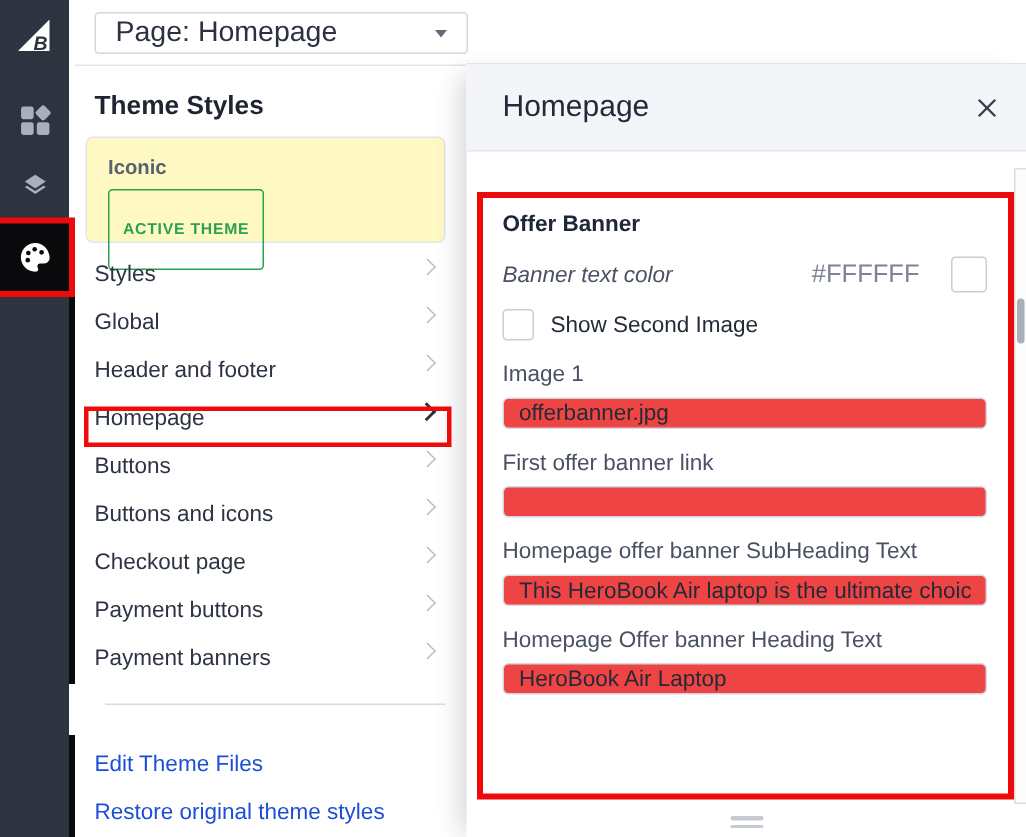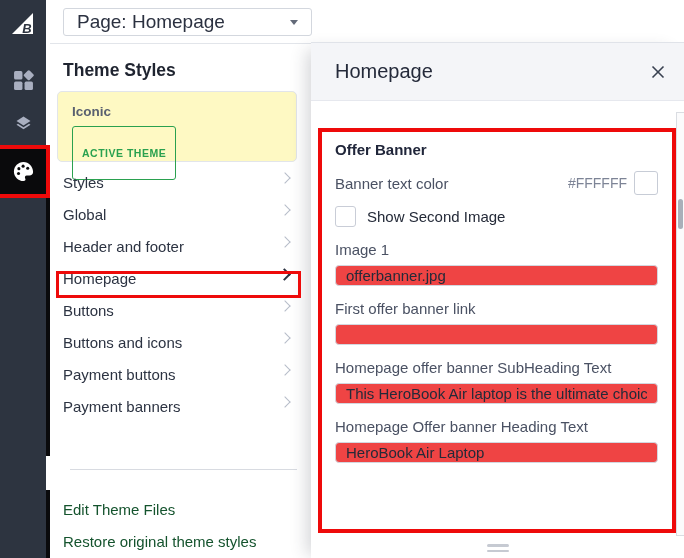--- a/index.html
+++ b/index.html
@@ -32,38 +32,38 @@
   .tp-card-name{position:absolute;left:14px;top:12px;font-size:13.5px;font-weight:700;color:#596070;}
   .badge{position:absolute;left:14px;top:34px;border:1px solid #2aa14f;border-radius:3px;color:#2aa14f;
          font-size:10.5px;font-weight:700;letter-spacing:.5px;padding:20px 9px;}
   .menu{position:absolute;left:13px;top:130px;width:234px;}
   .menu-row{height:32px;display:flex;align-items:flex-start;justify-content:space-between;
             font-size:15px;color:#2c3342;cursor:pointer;}
   .chev{width:7px;height:7px;border-top:1.6px solid #b6bcc8;border-right:1.6px solid #b6bcc8;
         transform:rotate(45deg);margin-right:8px;flex:none;}
   .chev.dark{border-color:#2b3240;border-width:2px;}
   .tp-divider{position:absolute;left:20px;top:425px;width:227px;border-top:1px solid #d8dbe1;}
-  .tp-link{position:absolute;left:13px;font-size:15px;color:#14532d;cursor:pointer;}
+  .tp-link{position:absolute;left:13px;font-size:15px;color:#1d4ed8;cursor:pointer;}
   .tp-link-1{top:457px;}
   .tp-link-2{top:489px;}
   
   .settings{position:absolute;left:311px;top:42px;width:373px;height:516px;background:#fff;
             border-top:1px solid #e0e3e9;box-shadow:-10px 2px 16px -6px rgba(40,45,60,.20);z-index:6;}
   .sp-header{position:absolute;left:0;top:0;width:100%;height:58px;box-sizing:border-box;background:#f4f5f8;
              border-bottom:1px solid #e6e8ee;display:flex;align-items:center;justify-content:space-between;
              padding:0 18px 0 24px;}
   .sp-title{font-size:20px;font-weight:500;color:#242a3a;}
   .sp-close{width:16px;height:16px;cursor:pointer;display:flex;align-items:center;justify-content:center;}
   .section{position:absolute;left:7px;top:85px;width:358px;height:405px;box-sizing:border-box;
            border:4px solid #ee0a0a;padding:9px 14px 0 13px;}
   .sec-heading{font-size:15px;font-weight:700;color:#20263a;margin:0 0 12px 0;}
   .color-row{display:flex;align-items:center;height:26px;margin-bottom:7px;}
   .lbl{font-size:15px;color:#4a5163;}
-  .color-row .lbl{flex:1;}
-  .hex{font-size:14px;color:#7d8496;margin-right:7px;}
+  .color-row .lbl{flex:1;font-style:italic;}
+  .hex{font-size:17px;color:#7d8496;margin-right:21px;}
   .swatch{width:24px;height:24px;box-sizing:border-box;border:1px solid #c7ccd6;border-radius:3px;
           background:#ffffff;cursor:pointer;}
   .cb-row{display:flex;align-items:center;margin:9px 0;height:22px;}
   .cb{width:21px;height:21px;box-sizing:border-box;border-radius:3px;flex:none;cursor:pointer;
       display:flex;align-items:center;justify-content:center;}
   .cb.checked{background:#3c64f4;}
   .cb.unchecked{background:#fff;border:1px solid #c9cdd7;}
   .tick{width:10px;height:5px;border-left:2.4px solid #fff;border-bottom:2.4px solid #fff;
         transform:rotate(-45deg);margin-top:-3px;}
   .cb-label{margin-left:11px;font-size:15px;color:#242a38;}
@@ -154,20 +154,24 @@
       </div>
       <div class="menu-row">
         <span>Buttons</span>
         <span class="chev"></span>
       </div>
       <div class="menu-row">
         <span>Buttons and icons</span>
         <span class="chev"></span>
       </div>
       <div class="menu-row">
+        <span>Checkout page</span>
+        <span class="chev"></span>
+      </div>
+      <div class="menu-row">
         <span>Payment buttons</span>
         <span class="chev"></span>
       </div>
       <div class="menu-row">
         <span>Payment banners</span>
         <span class="chev"></span>
       </div>
     </div>
     <div class="tp-divider"></div>
     <div class="tp-link tp-link-1">Edit Theme Files</div>

